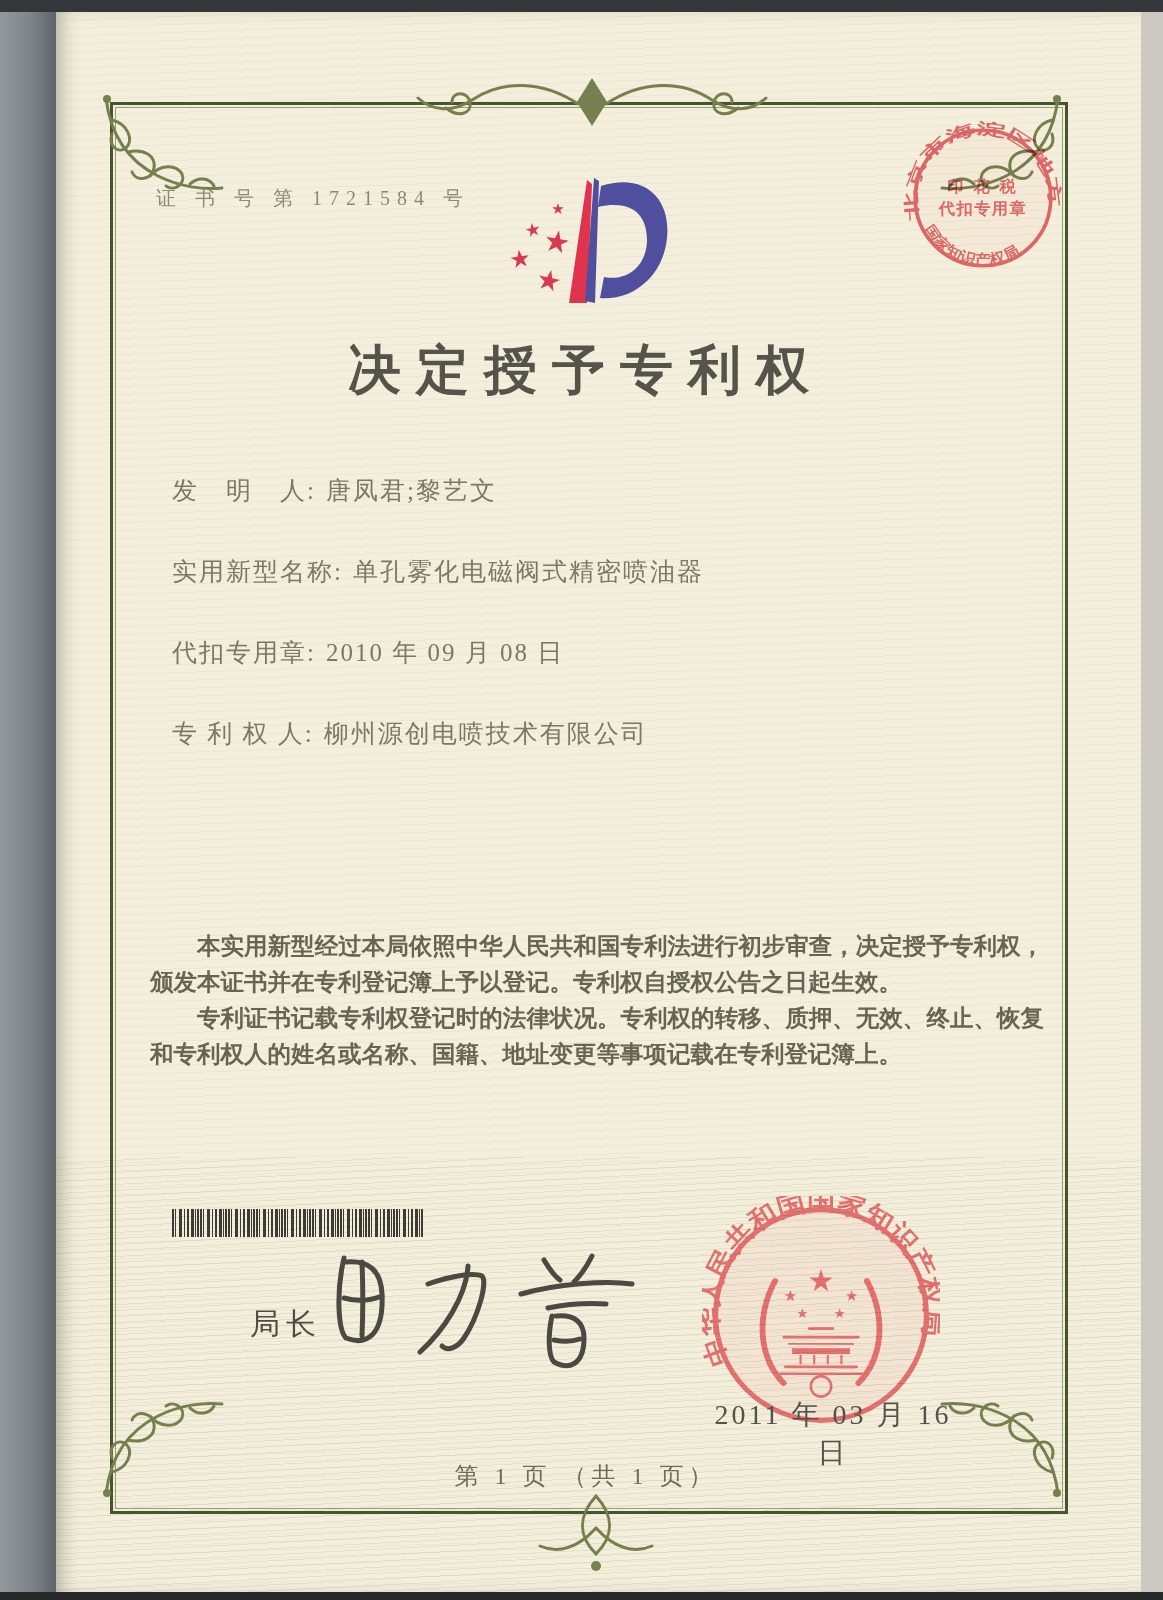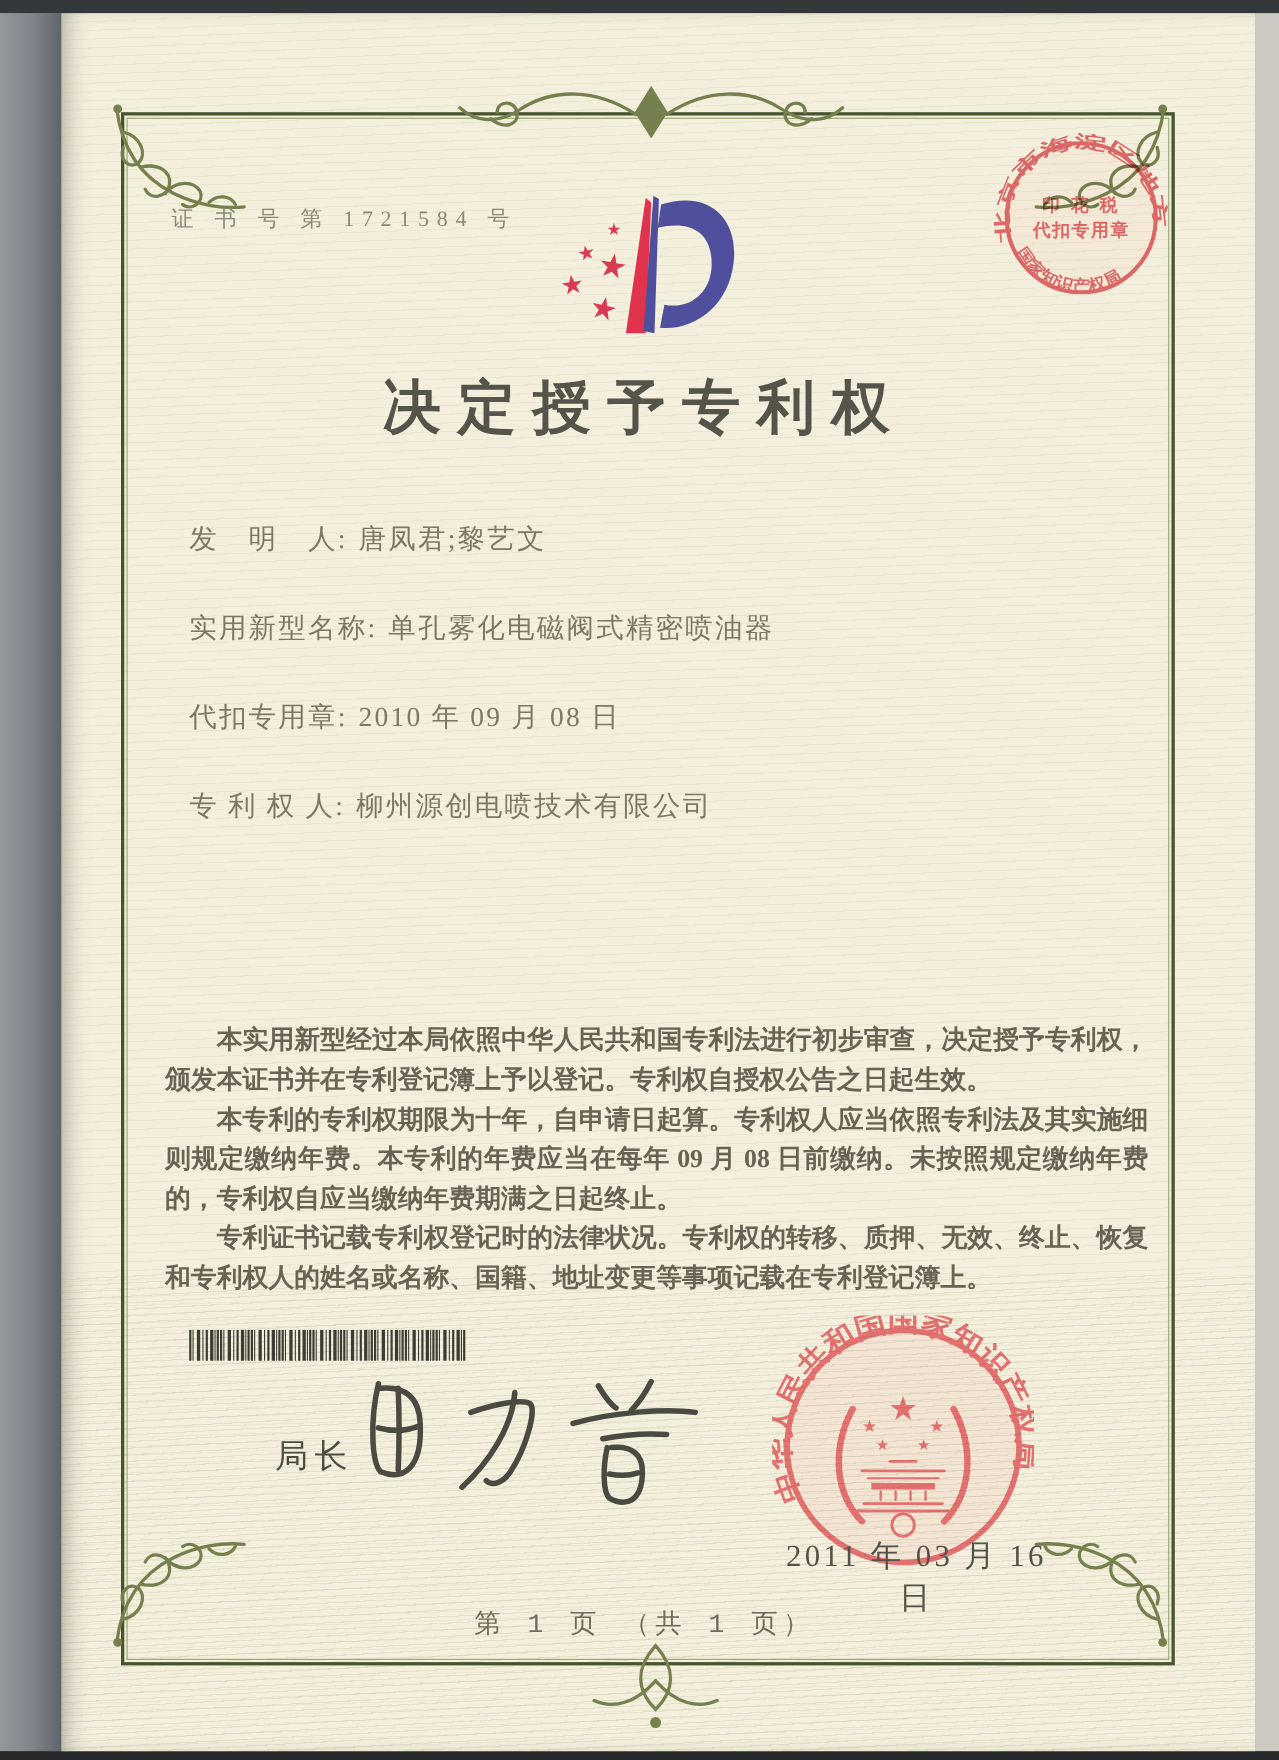--- a/index.html
+++ b/index.html
@@ -33,21 +33,21 @@
   .paras p{margin:0;text-indent:2em;font-weight:bold;}
   .barcode{position:absolute;left:116px;top:1197px;width:295px;height:28px;font-size:0;}
   .barcode span{display:inline-block;height:100%;background:#3c3c35;vertical-align:top;}
   .sig-label{position:absolute;left:194px;top:1292px;font-size:30px;letter-spacing:6px;color:#4e4d44;}
   .sig{position:absolute;left:260px;top:1210px;width:320px;height:170px;}
   .office-seal{position:absolute;left:646px;top:1184px;width:238px;height:238px;
     mix-blend-mode:multiply;opacity:.92;}
   .seal-date{position:absolute;left:640px;top:1384px;width:274px;text-align:center;
     font-size:28px;letter-spacing:3px;color:#53524a;}
   .footer{position:absolute;left:54px;top:1448px;width:952px;text-align:center;
-    font-size:24px;letter-spacing:5px;color:#6e6b5e;font-family:Liberation Mono, monospace;}
+    font-size:24px;letter-spacing:5px;color:#6e6b5e;}
   svg text{font-family:"Liberation Serif","DejaVu Serif",serif;}
 </style>
 </head>
 <body>
 
 <div class="scan-top"></div>
 <div class="spine"></div>
 <div class="scan-right"></div>
 <div class="scan-bottom"></div>
 
@@ -139,21 +139,20 @@
 
   <div class="fields">
     <div><span>发　明　人:</span><span class="val">唐凤君;黎艺文</span></div>
     <div><span>实用新型名称:</span><span class="val">单孔雾化电磁阀式精密喷油器</span></div>
     <div><span>代扣专用章:</span><span class="val">2010 年 09 月 08 日</span></div>
     <div><span>专 利 权 人:</span><span class="val">柳州源创电喷技术有限公司</span></div>
   </div>
 
   <div class="paras">
     <p>本实用新型经过本局依照中华人民共和国专利法进行初步审查，决定授予专利权，颁发本证书并在专利登记簿上予以登记。专利权自授权公告之日起生效。</p>
-    <p>本专利的专利权期限为十年，自申请日起算。专利权人应当依照专利法及其实施细则规定缴纳年费。本专利的年费应当在每年 09 月 08 日前缴纳。未按照规定缴纳年费的，专利权自应当缴纳年费期满之日起终止。</p>
     <p>专利证书记载专利权登记时的法律状况。专利权的转移、质押、无效、终止、恢复和专利权人的姓名或名称、国籍、地址变更等事项记载在专利登记簿上。</p>
   </div>
 
   <div class="barcode"><span style="width:2px;margin-right:1px"></span><span style="width:1px;margin-right:3px"></span><span style="width:3px;margin-right:2px"></span><span style="width:1px;margin-right:2px"></span><span style="width:2px;margin-right:2px"></span><span style="width:3px;margin-right:1px"></span><span style="width:1px;margin-right:1px"></span><span style="width:2px;margin-right:1px"></span><span style="width:2px;margin-right:1px"></span><span style="width:1px;margin-right:3px"></span><span style="width:3px;margin-right:2px"></span><span style="width:1px;margin-right:2px"></span><span style="width:2px;margin-right:2px"></span><span style="width:3px;margin-right:1px"></span><span style="width:1px;margin-right:1px"></span><span style="width:2px;margin-right:1px"></span><span style="width:2px;margin-right:1px"></span><span style="width:1px;margin-right:3px"></span><span style="width:3px;margin-right:2px"></span><span style="width:1px;margin-right:2px"></span><span style="width:2px;margin-right:2px"></span><span style="width:3px;margin-right:1px"></span><span style="width:1px;margin-right:1px"></span><span style="width:2px;margin-right:1px"></span><span style="width:2px;margin-right:1px"></span><span style="width:1px;margin-right:3px"></span><span style="width:3px;margin-right:2px"></span><span style="width:1px;margin-right:2px"></span><span style="width:2px;margin-right:2px"></span><span style="width:3px;margin-right:1px"></span><span style="width:1px;margin-right:1px"></span><span style="width:2px;margin-right:1px"></span><span style="width:2px;margin-right:1px"></span><span style="width:1px;margin-right:3px"></span><span style="width:3px;margin-right:2px"></span><span style="width:1px;margin-right:2px"></span><span style="width:2px;margin-right:2px"></span><span style="width:3px;margin-right:1px"></span><span style="width:1px;margin-right:1px"></span><span style="width:2px;margin-right:1px"></span><span style="width:2px;margin-right:1px"></span><span style="width:1px;margin-right:3px"></span><span style="width:3px;margin-right:2px"></span><span style="width:1px;margin-right:2px"></span><span style="width:2px;margin-right:2px"></span><span style="width:3px;margin-right:1px"></span><span style="width:1px;margin-right:1px"></span><span style="width:2px;margin-right:1px"></span><span style="width:2px;margin-right:1px"></span><span style="width:1px;margin-right:3px"></span><span style="width:3px;margin-right:2px"></span><span style="width:1px;margin-right:2px"></span><span style="width:2px;margin-right:2px"></span><span style="width:3px;margin-right:1px"></span><span style="width:1px;margin-right:1px"></span><span style="width:2px;margin-right:1px"></span><span style="width:2px;margin-right:1px"></span><span style="width:1px;margin-right:3px"></span><span style="width:3px;margin-right:2px"></span><span style="width:1px;margin-right:2px"></span><span style="width:2px;margin-right:2px"></span><span style="width:3px;margin-right:1px"></span><span style="width:1px;margin-right:1px"></span><span style="width:2px;margin-right:1px"></span><span style="width:2px;margin-right:1px"></span><span style="width:1px;margin-right:3px"></span><span style="width:3px;margin-right:2px"></span><span style="width:1px;margin-right:2px"></span><span style="width:2px;margin-right:2px"></span><span style="width:3px;margin-right:1px"></span><span style="width:1px;margin-right:1px"></span><span style="width:2px;margin-right:1px"></span></div>
 
   <div class="sig-label">局长</div>
   <svg class="sig" viewBox="0 0 320 170" aria-label="田力普">
     <g fill="none" stroke="#4b4a42" stroke-width="5" stroke-linecap="round">
       <path d="M28,36 C20,70 22,108 30,116 C50,124 68,114 66,72 C65,48 52,38 30,40"></path>
       <path d="M46,40 C47,65 47,92 46,114"></path>

